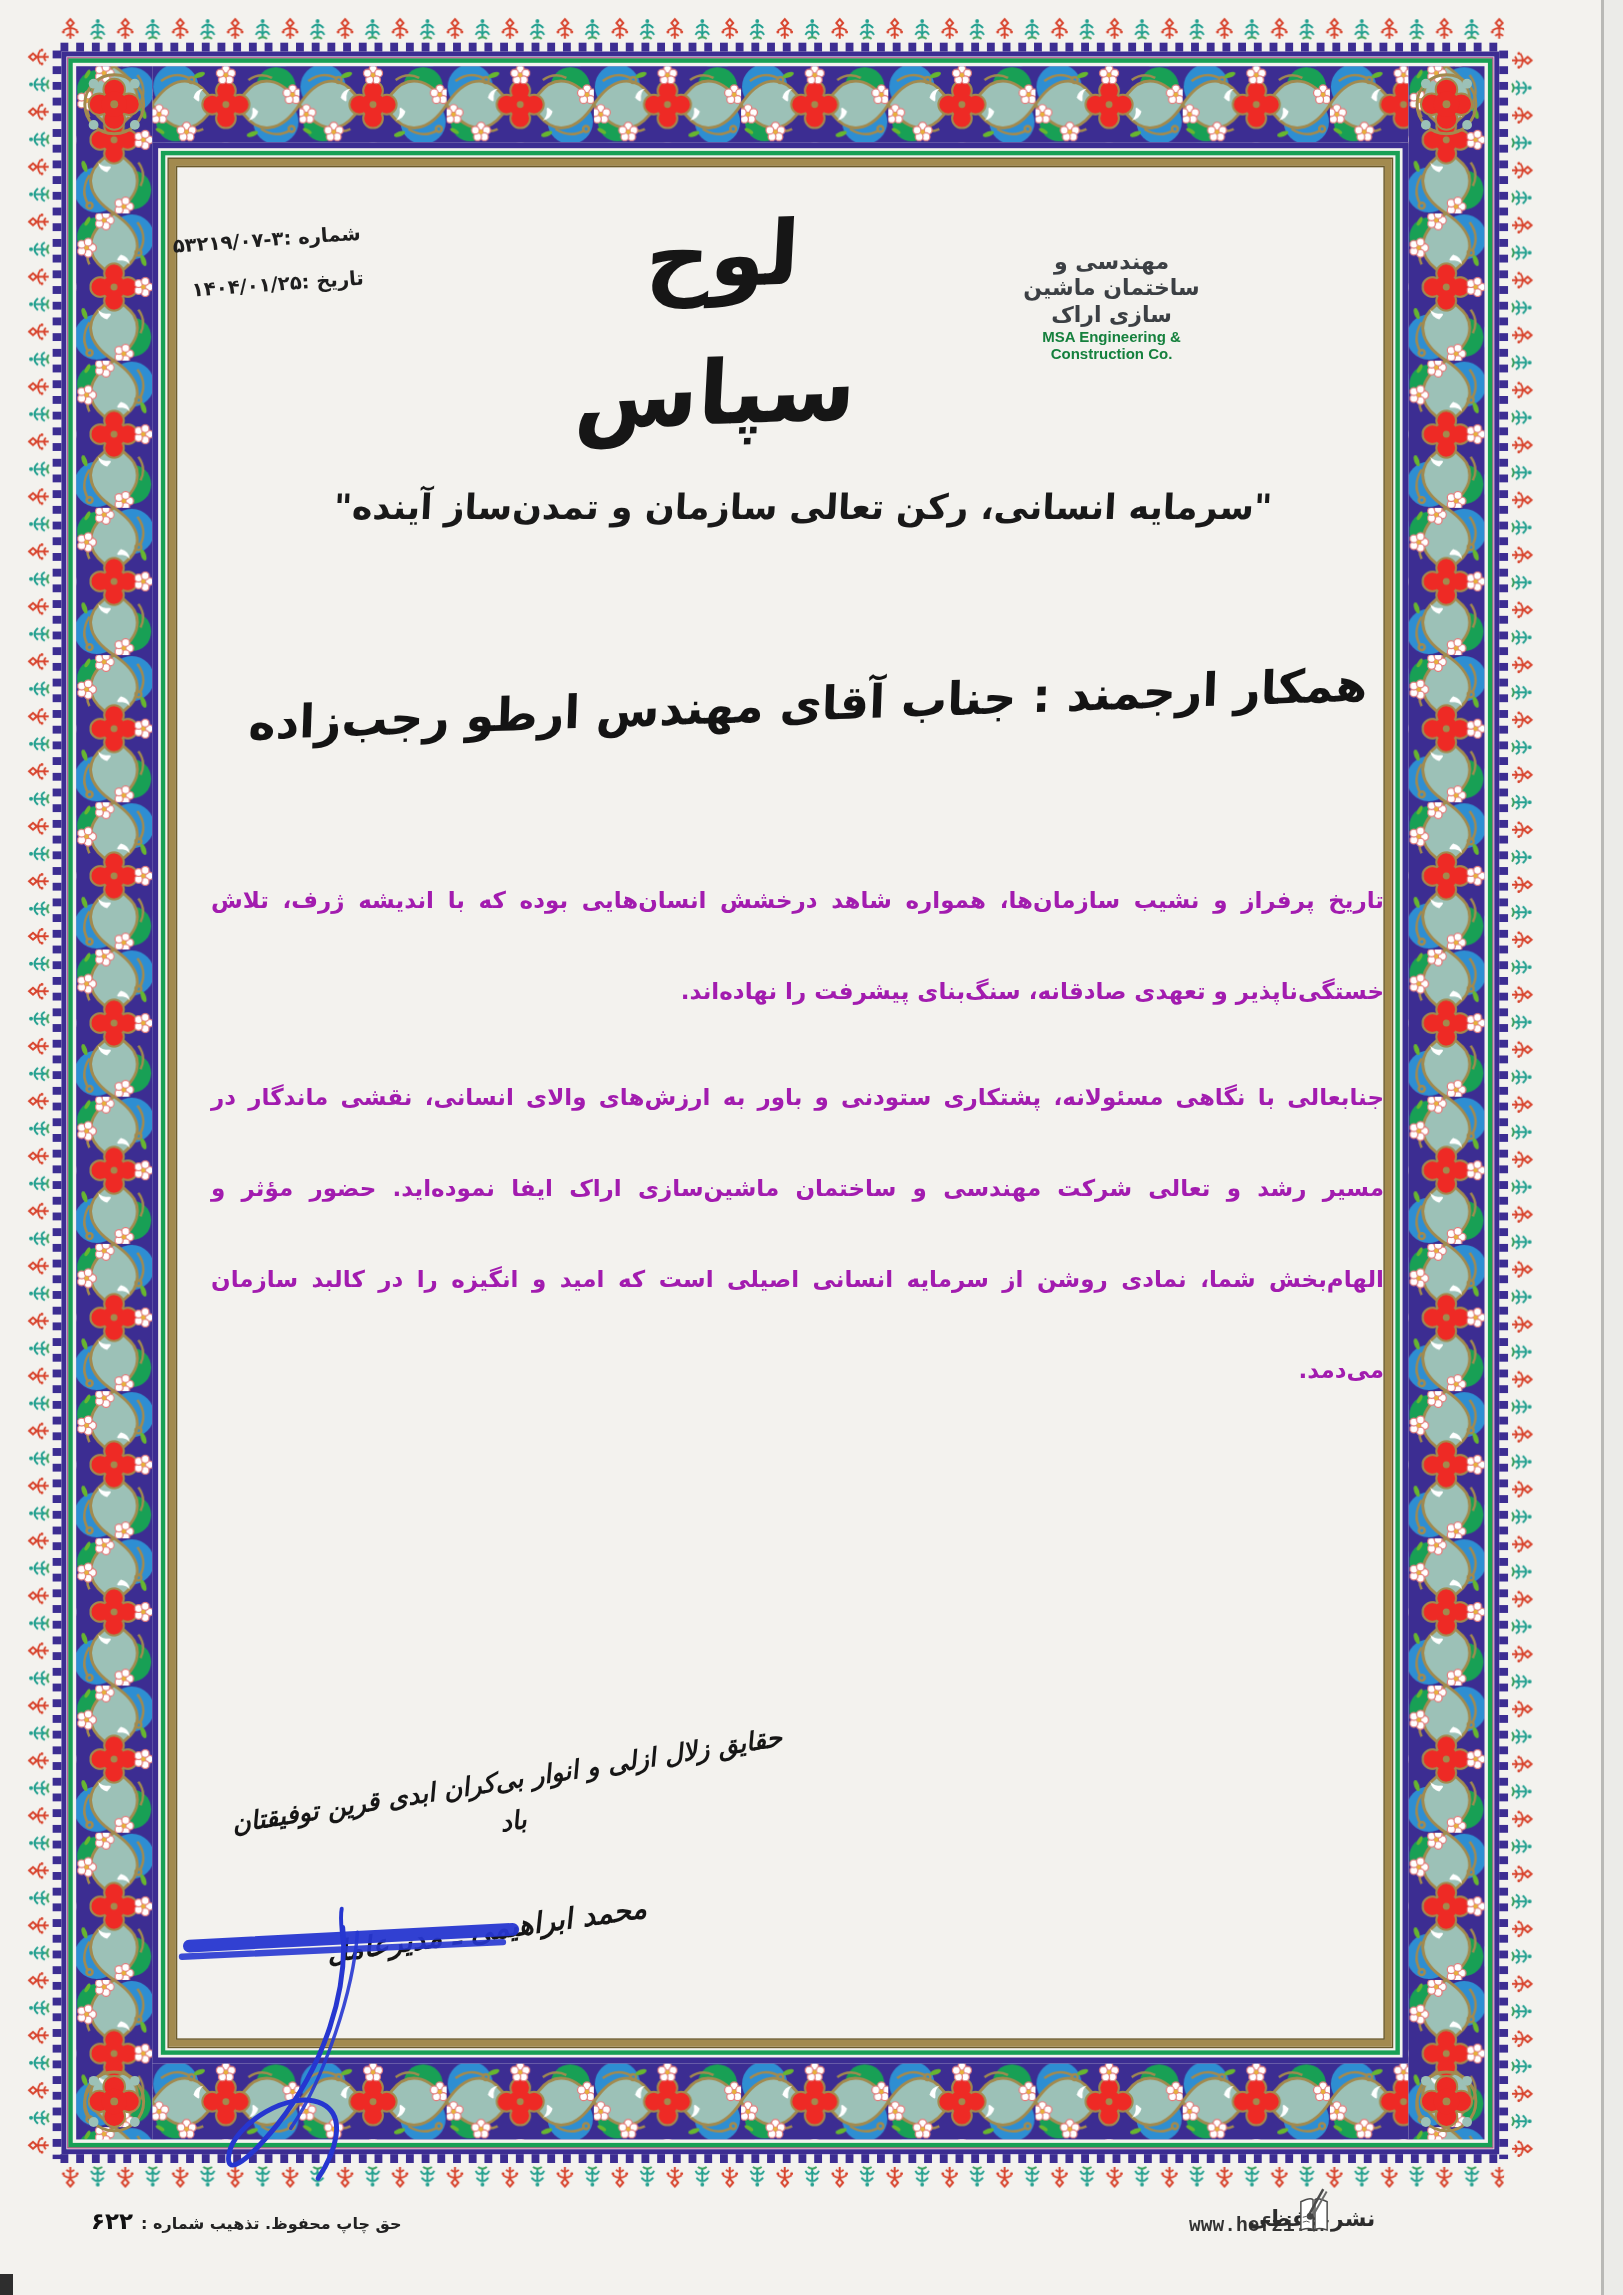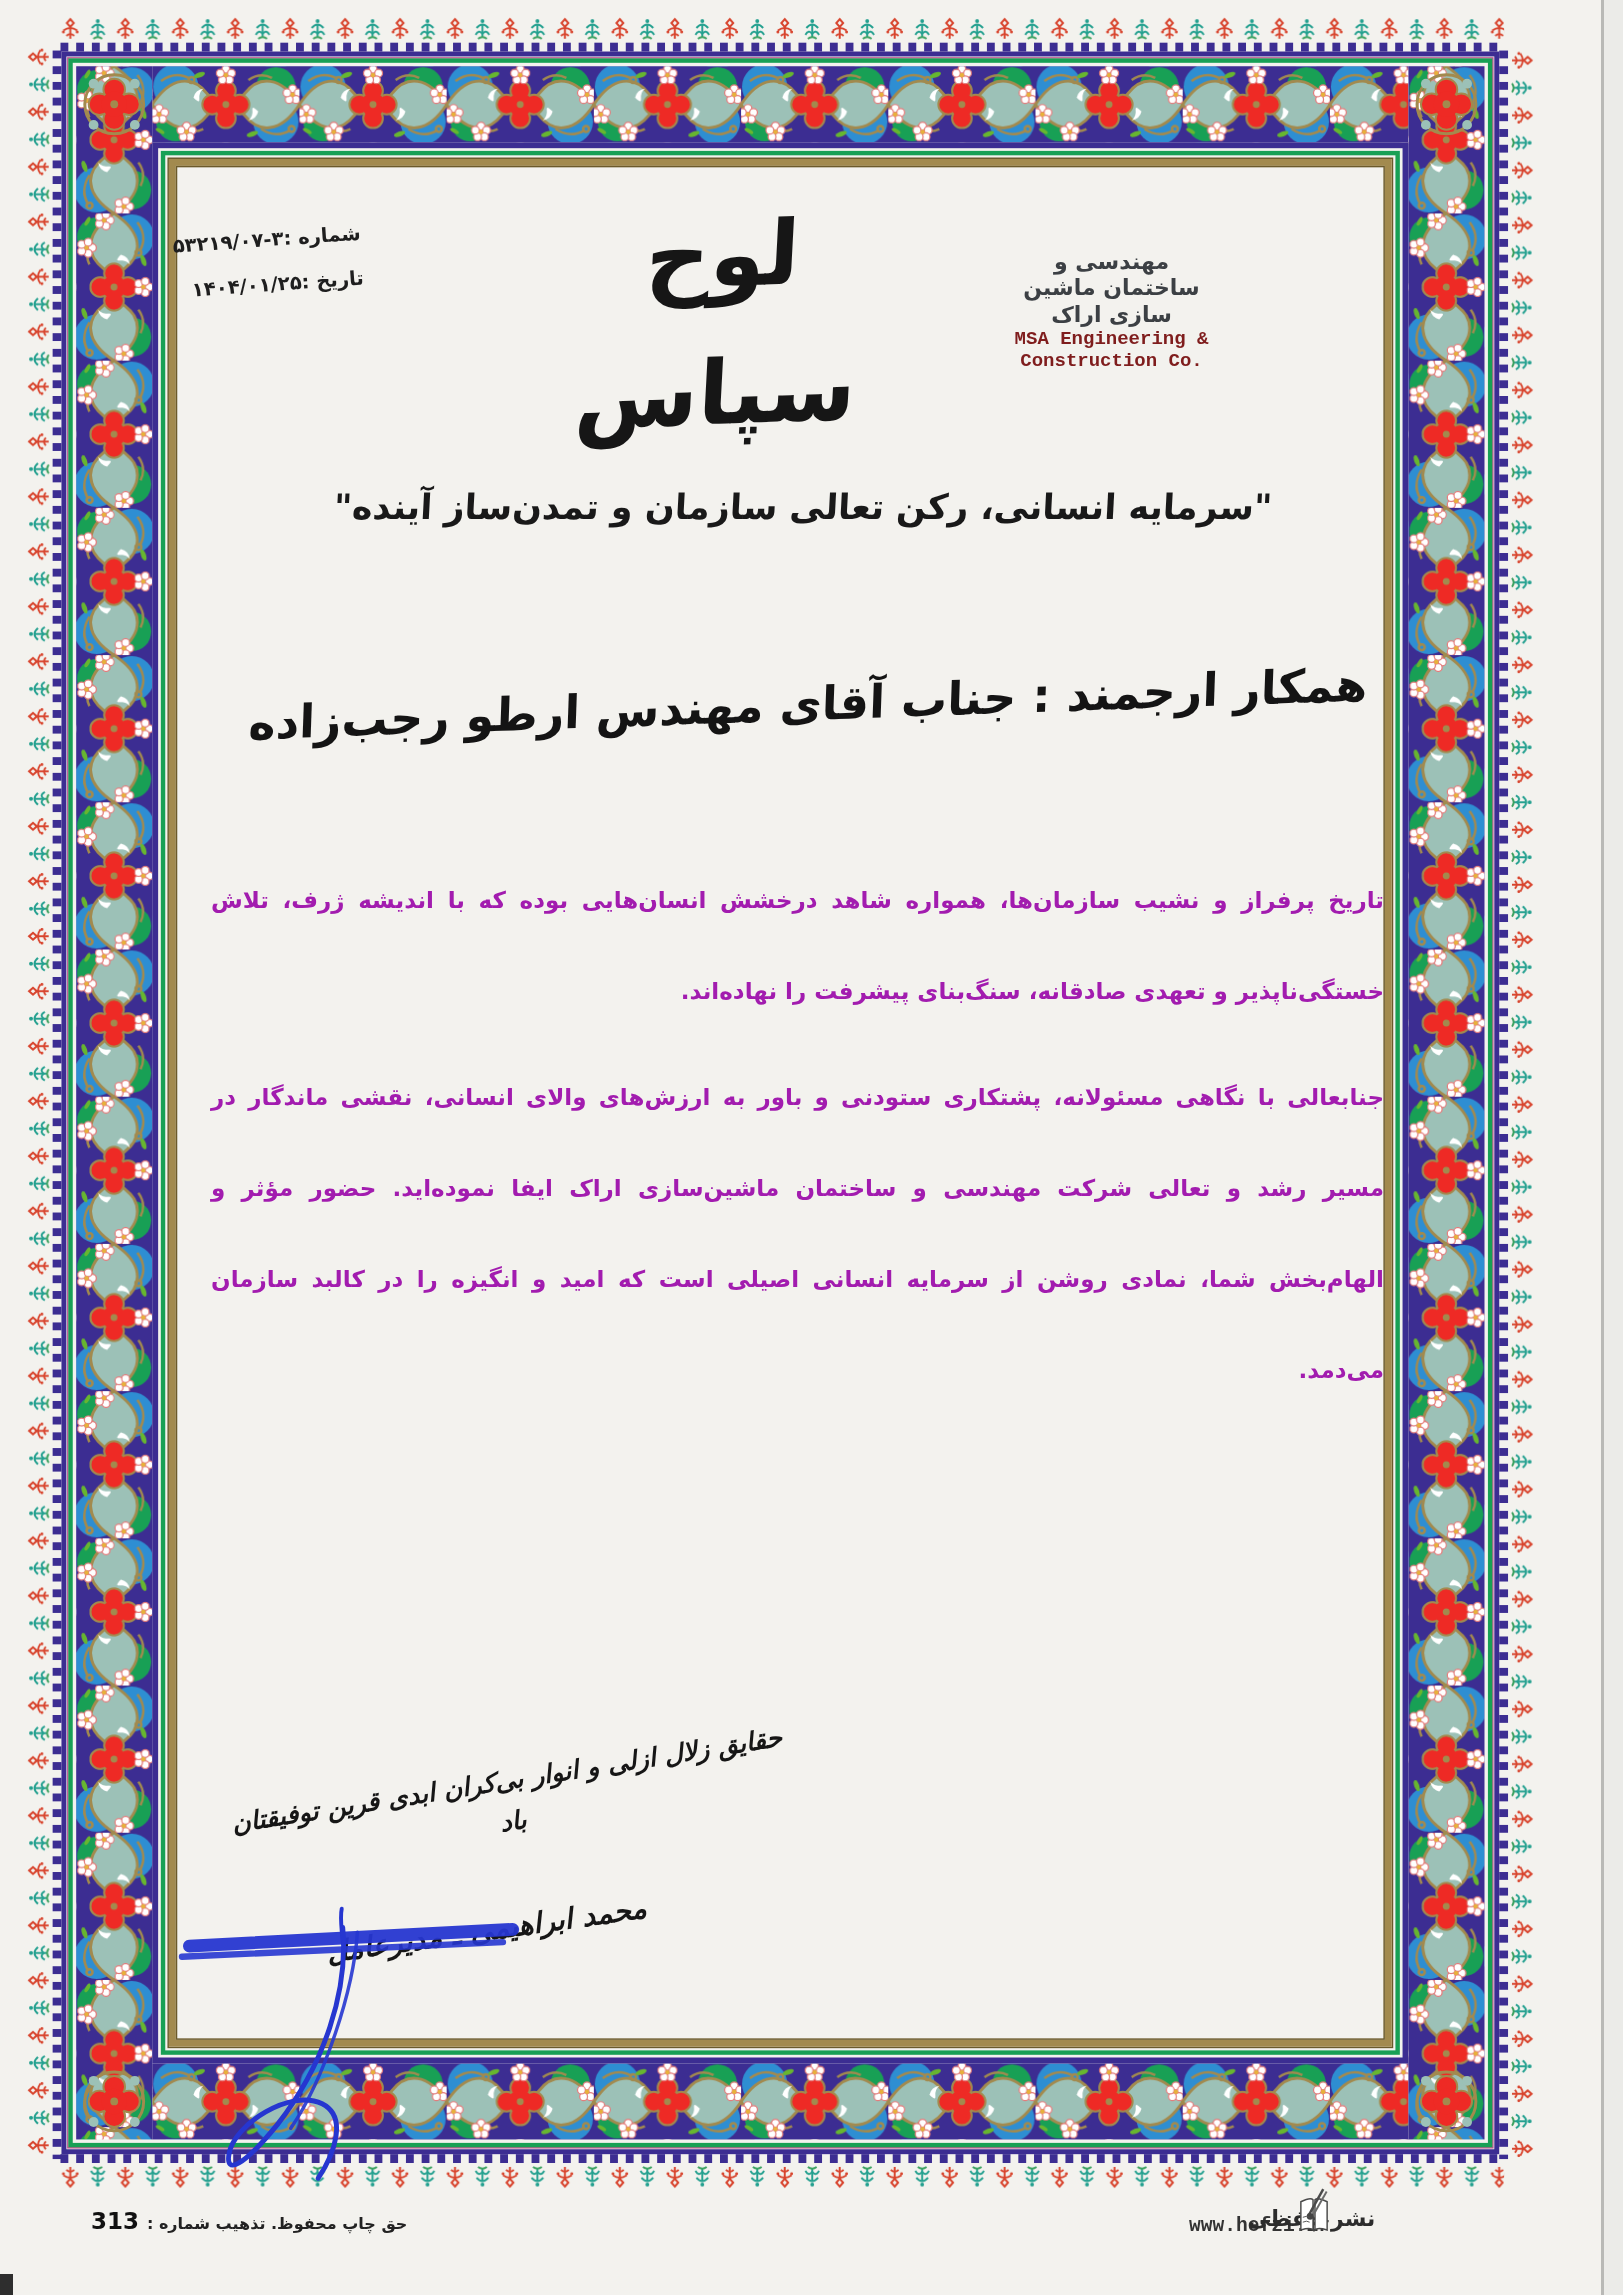--- a/index.html
+++ b/index.html
@@ -33,21 +33,21 @@
   .meta-val{direction:ltr;unicode-bidi:isolate;}
 
   #title{left:498px;top:187px;width:442px;text-align:center;direction:rtl;
          font-size:89px;font-weight:700;line-height:1.55;transform:skewX(-5deg) rotate(-2deg);color:#161616;}
 
   #logo{left:1006px;top:249px;width:211px;}
   #logo-art{position:relative;height:80px;}
   #logo-mark{position:absolute;left:112px;top:3.9px;width:40px;height:60px;}
   #logo-script{position:absolute;left:154px;top:35px;font-size:20.6px;font-style:italic;font-weight:700;color:#6b6f73;direction:rtl;}
   #logo-fa{text-align:center;font-size:22px;font-weight:700;color:#3c4044;direction:rtl;line-height:1.2;}
-  #logo-en{text-align:center;font-size:19px;font-weight:700;color:#7f1d1d;font-family:Liberation Mono, monospace;}
+  #logo-en{text-align:center;font-size:15px;font-weight:700;color:#15803d;font-family:Liberation Sans, sans-serif;}
 
   #quote{left:294px;top:479px;width:1018px;text-align:center;direction:rtl;
          font-size:35px;font-weight:700;line-height:1.6;transform:skewX(-3deg);color:#191919;}
 
   #addressee{left:236px;top:664px;width:1144px;text-align:center;direction:rtl;
          font-size:46px;font-weight:700;line-height:1.75;transform:rotate(-2deg) skewX(-4deg);color:#141414;}
 
   #bodytext{left:211px;top:855px;width:1173px;direction:rtl;text-align:justify;
          font-size:23px;font-weight:700;line-height:91px;color:#a21caf;}
   #bodytext p{margin:0 0 14.7px 0;}
@@ -260,21 +260,21 @@
     <path class="sig" d="M55,98 L715,64" stroke-width="26" opacity="0.95"></path>
     <path class="sig" d="M40,120 L695,90" stroke-width="13" opacity="0.9"></path>
     <path class="sig" d="M368,92 C366,62 362,40 366,22" stroke-width="8"></path>
     <path class="sig" d="M368,60 C380,190 330,340 235,462 C165,548 128,566 136,522
                          C146,462 262,388 326,420 C378,446 352,520 318,572" stroke-width="10"></path>
     <path class="sig" d="M398,70 C390,190 330,370 262,470" stroke-width="7" opacity="0.9"></path>
   </svg>
 
   <div id="footer-left" class="abs">
     <span class="fl-text">حق چاپ محفوظ. تذهیب شماره :</span>
-    <span class="fl-num">313</span>
+    <span class="fl-num">۶۲۲</span>
   </div>
 
   <span id="footer-url" class="abs">www.hefzi.ir</span>
   <span id="footer-pubname" class="abs">نشر حفظی</span>
 
   <svg id="publisher-logo" class="abs" viewBox="0 0 74 96">
     <g stroke="#4a4a4a" fill="#ffffff" stroke-width="3">
       <path d="M10,30 Q30,20 35,26 V88 Q30,82 10,88 Z"></path>
       <path d="M64,30 Q44,20 39,26 V88 Q44,82 64,88 Z"></path>
     </g>

